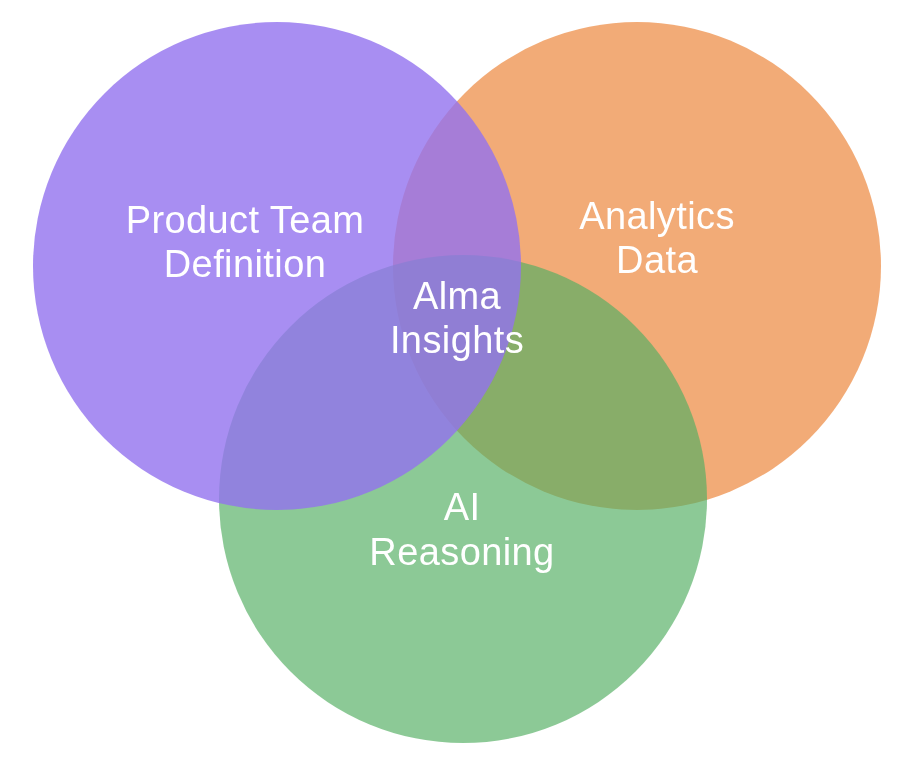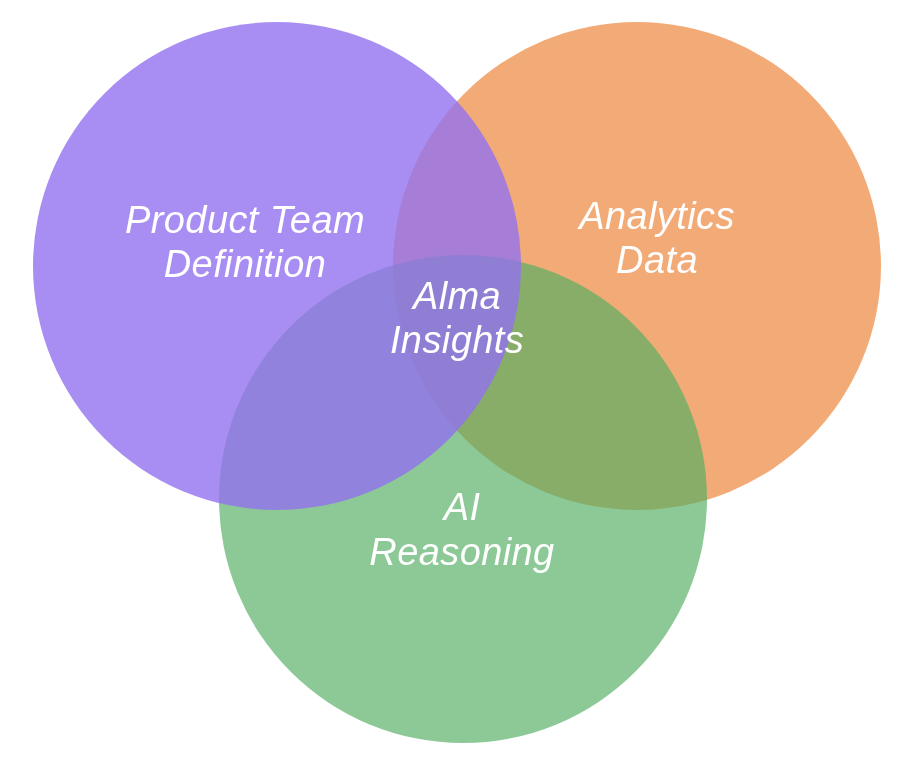--- a/index.html
+++ b/index.html
@@ -6,21 +6,20 @@
     margin: 0;
     padding: 0;
     background: #ffffff;
   }
   .stage {
     position: relative;
     width: 924px;
     height: 769px;
     overflow: hidden;
     background: #ffffff;
-    font-style: italic;
   }
   svg.venn {
     display: block;
     width: 924px;
     height: 769px;
   }
   svg.venn text {
     font-family: "Liberation Sans", sans-serif;
     font-size: 38px;
     font-weight: 400;

